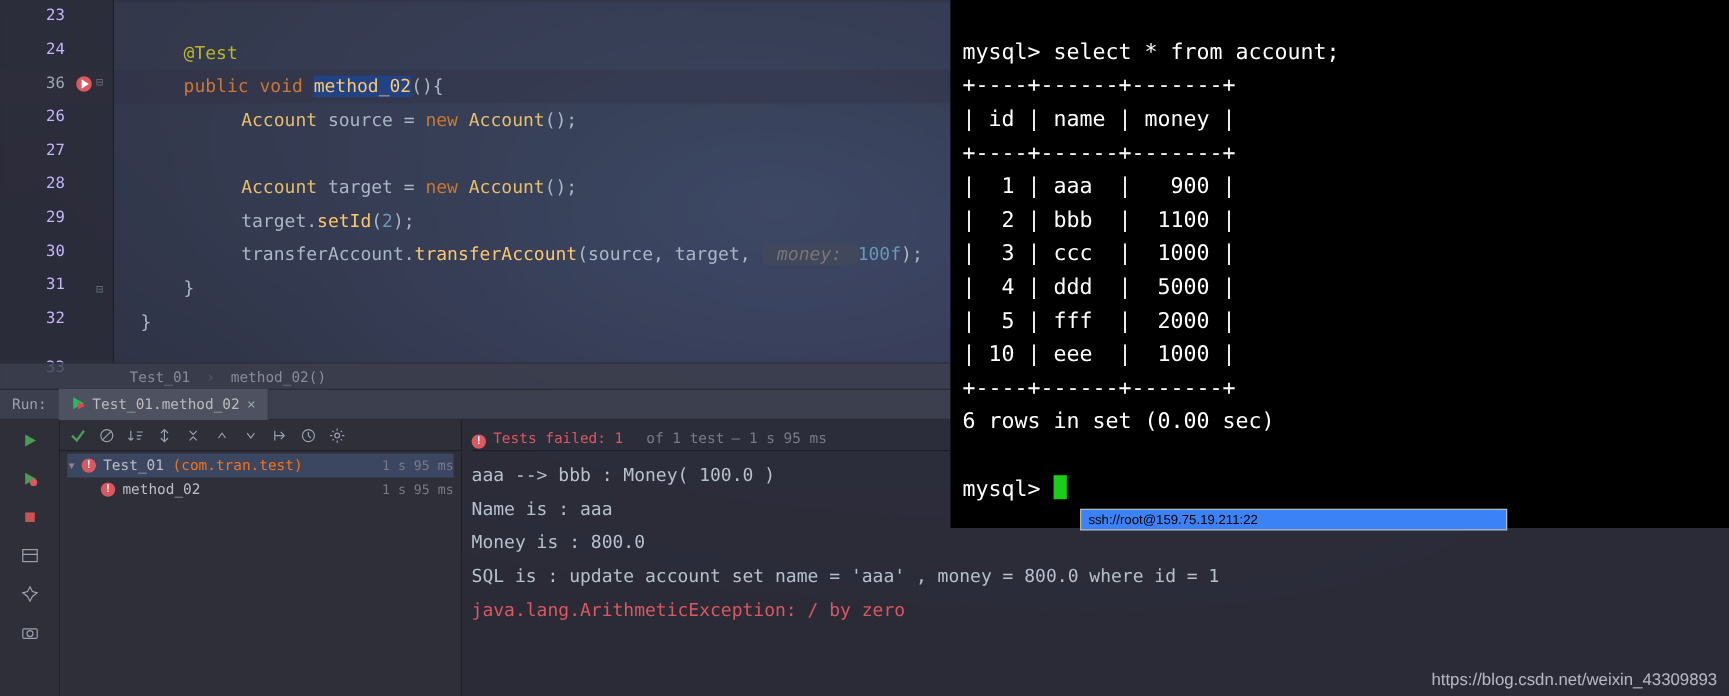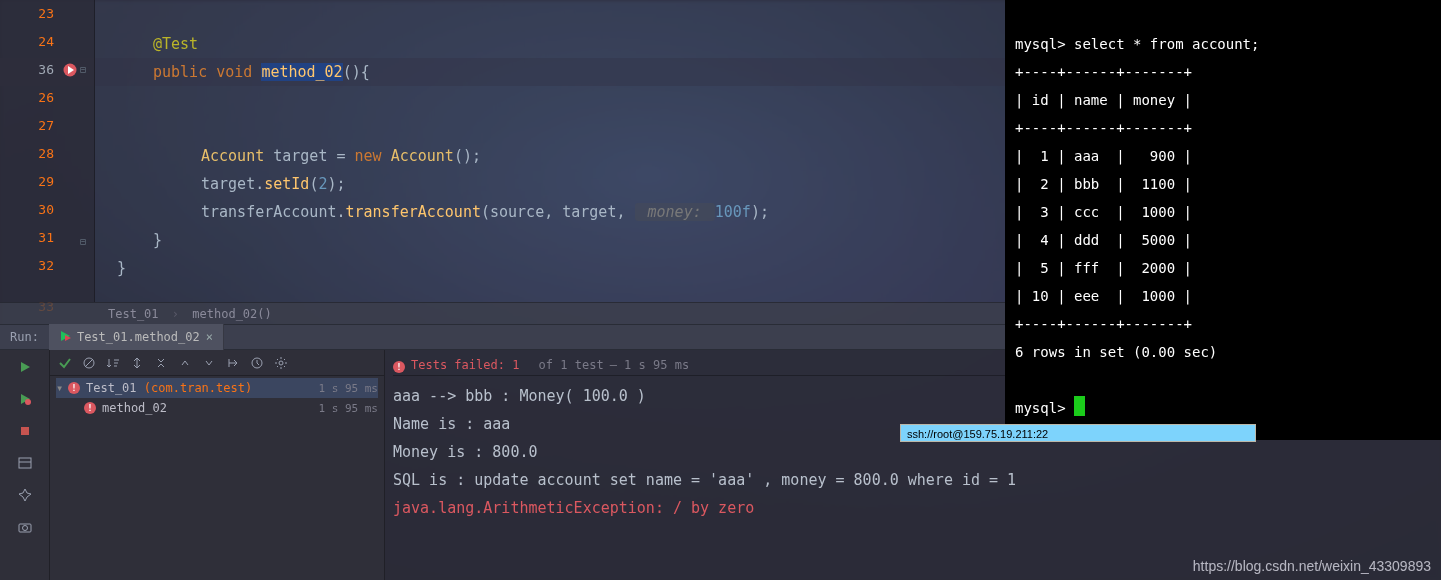--- a/index.html
+++ b/index.html
@@ -24,21 +24,21 @@
   opacity: 0.65;
 }
 .editor-area {
   position: absolute; top: 0; left: 0; right: 0; height: 302px; z-index: 1;
 }
 .gutter {
   position: absolute; top: 0; left: 0; width: 95px; height: 302px;
   background: rgba(43,43,55,0.8);
   border-right: 1px solid rgba(0,0,0,0.3);
 }
-.ln { position: absolute; right: 40px; color: #f97316; font-size: 13px; text-align: right; width: 30px; }
+.ln { position: absolute; right: 40px; color: #c4b5fd; font-size: 13px; text-align: right; width: 30px; }
 .ln.cur { color: #a0a8b4; }
 .run-gutter { position: absolute; left: 62px; top: 62px; }
 .run-gutter svg { width: 16px; height: 16px; }
 .fold { position: absolute; left: 80px; color: #5e6a78; font-size: 10px; }
 
 .code {
   position: absolute; top: 0; left: 95px; right: 0;
   font-family: "Consolas", monospace; font-size: 15px;
   white-space: pre;
 }
@@ -123,34 +123,34 @@
   flex: 1; padding: 4px 8px; font-family: "Consolas", monospace; font-size: 15px;
   position: relative;
 }
 .run-status { height: 22px; color: #db5860; font-size: 12px; display: flex; align-items: center; gap: 6px; border-bottom: 1px solid rgba(0,0,0,0.3); margin-bottom: 6px; }
 .run-status .gray { color: #7a7a88; }
 .run-status .sic { width: 12px; height: 12px; }
 .console-line { line-height: 28px; color: #b8c0cc; white-space: pre; }
 .console-line.err { color: #db5860; }
 
 .terminal {
-  position: absolute; top: 0; right: 0; width: 436px; height: 440px;
+  position: absolute; top: 0; right: 0; width: 649px; height: 440px;
   background: #000; z-index: 5;
   font-family: "Consolas", "Menlo", monospace;
-  font-size: 14px; color: #fff;
+  font-size: 18px; color: #fff;
   padding: 2px 10px;
   white-space: pre;
   line-height: 28px;
 }
 .terminal .prompt { color: #fff; }
 .cursor-block { display: inline-block; width: 11px; height: 20px; background: #1bcc1b; vertical-align: -3px; }
 
 .ssh-bar {
   position: absolute; top: 424px; right: 185px; width: 356px; height: 18px;
-  background: #7dd3fc; color: #000; font-size: 11px; font-family: sans-serif;
+  background: #3b82f6; color: #000; font-size: 11px; font-family: sans-serif;
   padding-left: 6px; line-height: 18px;
   z-index: 6; border: 1px solid #bbb7a8;
 }
 
 .watermark {
   position: absolute; bottom: 6px; right: 10px;
   color: rgba(230,230,240,0.75); font-size: 14px; font-family: Liberation Sans, sans-serif;
   z-index: 10;
 }
 </style>
@@ -179,20 +179,21 @@
       <span class="ln" style="top: 146px;">28</span>
       <span class="ln" style="top: 174px;">29</span>
       <span class="ln" style="top: 202px;">30</span>
       <span class="ln" style="top: 230px;">31</span>
       <span class="ln" style="top: 258px;">32</span>
       <span class="ln" style="top: 286px; margin-top: 13px;">33</span>
     </div>
   <div class="code">
     <div class="code-line" style="top:30px;"><span class="tab"></span><span class="ann">@Test</span></div>
     <div class="code-line" style="top:58px;"><span class="tab"></span><span class="kw">public</span> <span class="kw">void</span> <span class="method sel">method_02</span><span class="var">(){</span></div>
+    <div class="code-line" style="top:86px;"><span class="tab"></span><span class="tab"></span><span class="type">Account</span> <span class="var">source</span><span class="var"> = </span><span class="kw">new</span> <span class="type">Account</span><span class="var">();</span></div>
     <div class="code-line" style="top:142px;"><span class="tab"></span><span class="tab"></span><span class="type">Account</span> <span class="var">target</span><span class="var"> = </span><span class="kw">new</span> <span class="type">Account</span><span class="var">();</span></div>
     <div class="code-line" style="top:170px;"><span class="tab"></span><span class="tab"></span><span class="var">target</span><span>.</span><span class="method">setId</span><span>(</span><span class="num">2</span><span>);</span></div>
     <div class="code-line" style="top:198px;"><span class="tab"></span><span class="tab"></span><span class="var">transferAccount</span><span>.</span><span class="method">transferAccount</span><span>(</span><span class="var">source</span><span>, </span><span class="var">target</span><span>, </span><span class="param-hint"> money: </span><span class="num">100f</span><span>);</span></div>
     <div class="code-line" style="top:226px;"><span class="tab"></span><span class="var">}</span></div>
     <div class="code-line" style="top:254px;"><span class="var" style="margin-left:12px;">}</span></div>
   </div>
 </div>
 
 <div class="breadcrumb">
   <span>Test_01</span>

